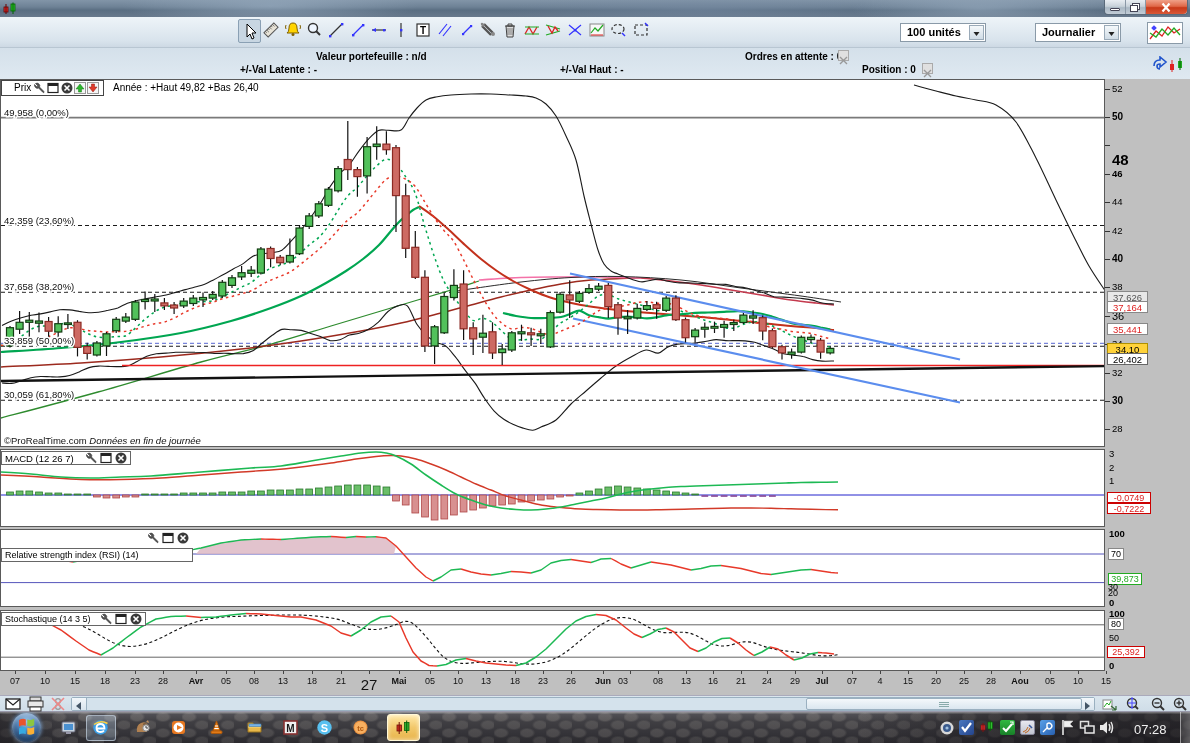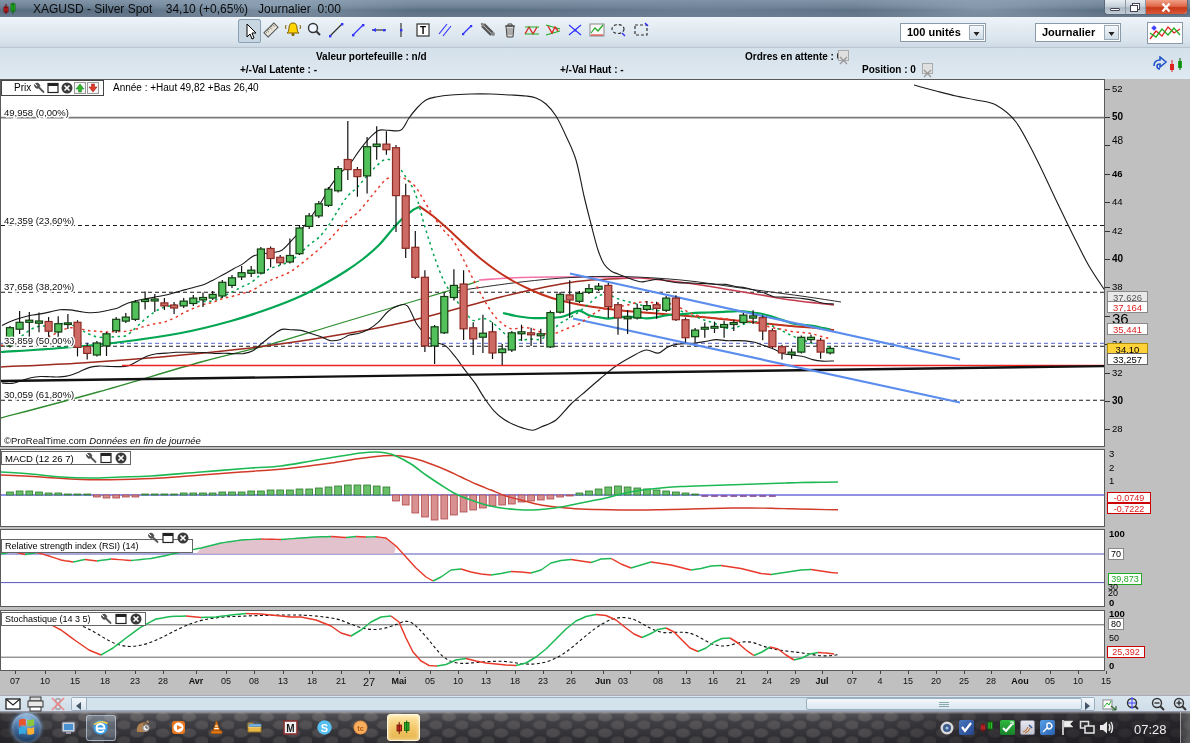--- a/index.html
+++ b/index.html
@@ -8,21 +8,20 @@
 <div class="abs" style="left:0;top:0;width:1190px;height:17px;background:linear-gradient(180deg,#8295a8 0%,#6e8296 40%,#5a6e82 60%,#68798c 100%);overflow:hidden">
  <div class="abs" style="left:120px;top:-14px;width:300px;height:40px;background:radial-gradient(ellipse at center,rgba(160,180,200,0.55),rgba(160,180,200,0) 70%)"></div>
  <div class="abs" style="left:500px;top:-8px;width:400px;height:36px;background:radial-gradient(ellipse at center,rgba(120,140,165,0.5),rgba(120,140,165,0) 70%)"></div>
  <div class="abs" style="left:850px;top:-10px;width:260px;height:38px;background:radial-gradient(ellipse at center,rgba(170,190,210,0.45),rgba(170,190,210,0) 70%)"></div>
  <svg class="abs" style="left:3px;top:2px" width="14" height="13" viewBox="0 0 14 13">
       <rect x="1" y="5" width="4" height="5" fill="#e03030" stroke="#600" stroke-width="0.8"></rect>
       <line x1="3" y1="2" x2="3" y2="12" stroke="#600" stroke-width="1"></line>
       <rect x="8" y="2" width="4" height="7" fill="#30c030" stroke="#060" stroke-width="0.8"></rect>
       <line x1="10" y1="0.5" x2="10" y2="12" stroke="#060" stroke-width="1"></line>
     </svg>
- <span class="abs" style="left:33px;top:2px;font-size:12px;color:#0a0a0a">XAGUSD - Silver Spot&nbsp;&nbsp;&nbsp;&nbsp;34,10 (+0,65%)&nbsp;&nbsp;&nbsp;Journalier&nbsp;&nbsp;0:00</span>
  <div class="abs" style="left:1104px;top:0;width:84px;height:15px;background:linear-gradient(180deg,#e8edf2,#c8d2da 45%,#aab8c4 55%,#c2ccd6);border:1px solid #5a6a7a;border-top:none;border-radius:0 0 4px 4px;display:flex">
    <div style="width:21px;border-right:1px solid #8a98a6;position:relative">
         <div class="abs" style="left:5px;top:8px;width:10px;height:3px;background:#fff;border:1px solid #445;border-radius:1px"></div>
       </div>
    <div style="width:20px;border-right:1px solid #8a98a6;position:relative">
         <div class="abs" style="left:6px;top:3px;width:8px;height:7px;background:#fff;border:1px solid #445"></div>
         <div class="abs" style="left:4px;top:5px;width:8px;height:7px;background:#fff;border:1px solid #445"></div>
       </div>
    <div style="flex:1;background:linear-gradient(180deg,#f0a088,#e06848 45%,#c83818 55%,#d85838);border-radius:0 0 4px 0;position:relative">
      <svg class="abs" style="left:14px;top:2px" width="12" height="11" viewBox="0 0 12 11">
@@ -391,44 +390,44 @@
 
 <div class="abs" style="left:1105px;top:79px;width:85px;height:368px;background:#c0c0c0">
 <div style="position:absolute;left:7px;top:344px;font-size:9.5px;font-weight:normal;color:#000">28</div>
 <div style="position:absolute;left:0px;top:350px;width:5px;height:1px;background:#333"></div>
 <div style="position:absolute;left:7px;top:316px;font-size:10px;font-weight:bold;color:#000">30</div>
 <div style="position:absolute;left:0px;top:322px;width:5px;height:1px;background:#333"></div>
 <div style="position:absolute;left:7px;top:288px;font-size:9.5px;font-weight:normal;color:#000">32</div>
 <div style="position:absolute;left:0px;top:294px;width:5px;height:1px;background:#333"></div>
 <div style="position:absolute;left:7px;top:259px;font-size:9.5px;font-weight:normal;color:#000">34</div>
 <div style="position:absolute;left:0px;top:265px;width:5px;height:1px;background:#333"></div>
-<div style="position:absolute;left:7px;top:231px;font-size:15px;font-weight:normal;color:#000">36</div>
+<div style="position:absolute;left:7px;top:231px;font-size:11px;font-weight:normal;color:#000">36</div>
 <div style="position:absolute;left:0px;top:237px;width:5px;height:1px;background:#333"></div>
 <div style="position:absolute;left:7px;top:202px;font-size:9.5px;font-weight:normal;color:#000">38</div>
 <div style="position:absolute;left:0px;top:208px;width:5px;height:1px;background:#333"></div>
 <div style="position:absolute;left:7px;top:174px;font-size:10px;font-weight:bold;color:#000">40</div>
 <div style="position:absolute;left:0px;top:180px;width:5px;height:1px;background:#333"></div>
 <div style="position:absolute;left:7px;top:146px;font-size:9.5px;font-weight:normal;color:#000">42</div>
 <div style="position:absolute;left:0px;top:152px;width:5px;height:1px;background:#333"></div>
 <div style="position:absolute;left:7px;top:117px;font-size:9.5px;font-weight:normal;color:#000">44</div>
 <div style="position:absolute;left:0px;top:123px;width:5px;height:1px;background:#333"></div>
 <div style="position:absolute;left:7px;top:89px;font-size:9.5px;font-weight:bold;color:#000">46</div>
 <div style="position:absolute;left:0px;top:95px;width:5px;height:1px;background:#333"></div>
-<div style="position:absolute;left:7px;top:56px;font-size:10px;font-weight:normal;color:#000">48</div>
+<div style="position:absolute;left:7px;top:72px;font-size:15px;font-weight:bold;color:#000">48</div>
 <div style="position:absolute;left:0px;top:66px;width:5px;height:1px;background:#333"></div>
 <div style="position:absolute;left:7px;top:32px;font-size:10px;font-weight:bold;color:#000">50</div>
 <div style="position:absolute;left:0px;top:38px;width:5px;height:1px;background:#333"></div>
 <div style="position:absolute;left:7px;top:4px;font-size:9.5px;font-weight:normal;color:#000">52</div>
 <div style="position:absolute;left:0px;top:10px;width:5px;height:1px;background:#333"></div>
 
 <div class="abs" style="left:2px;top:212px;width:41px;height:12px;background:#e8e8e8;border:1px solid #888;font-size:9.5px;color:#555;text-align:center;line-height:11px">37,626</div>
 <div class="abs" style="left:2px;top:222px;width:41px;height:12px;background:#fff;border:1px solid #888;font-size:9.5px;color:#d22;text-align:center;line-height:11px">37,164</div>
 <div class="abs" style="left:2px;top:244px;width:41px;height:12px;background:#fff;border:1px solid #888;font-size:9.5px;color:#d22;text-align:center;line-height:11px">35,441</div>
 <div class="abs" style="left:2px;top:264px;width:41px;height:12px;background:#ffd23a;border:1px solid #b09000;font-size:9.5px;color:#000;text-align:center;line-height:11px">34,10</div>
-<div class="abs" style="left:2px;top:274px;width:41px;height:12px;background:#fff;border:1px solid #666;font-size:9.5px;color:#000;text-align:center;line-height:11px">33,257</div>
+<div class="abs" style="left:2px;top:274px;width:41px;height:12px;background:#fff;border:1px solid #666;font-size:9.5px;color:#000;text-align:center;line-height:11px">26,402</div>
 </div>
 
 <div class="abs" style="left:0;top:449px;width:1105px;height:78px;background:#fff;border:1px solid #5a5a5a">
  <svg class="abs" style="left:0;top:0" width="1103" height="76" viewBox="0 450 1103 76">
 <line x1="0" y1="495.0" x2="1103" y2="495.0" stroke="#2222cc" stroke-width="1"></line>
 <rect x="5.6" y="492.0" width="6.8" height="3.0" fill="#6abf69" stroke="#2c7a2e" stroke-width="0.8"></rect>
 <rect x="15.2" y="491.0" width="6.8" height="4.0" fill="#6abf69" stroke="#2c7a2e" stroke-width="0.8"></rect>
 <rect x="24.9" y="491.0" width="6.8" height="4.0" fill="#6abf69" stroke="#2c7a2e" stroke-width="0.8"></rect>
 <rect x="34.6" y="492.0" width="6.8" height="3.0" fill="#6abf69" stroke="#2c7a2e" stroke-width="0.8"></rect>
 <rect x="44.2" y="493.0" width="6.8" height="2.0" fill="#6abf69" stroke="#2c7a2e" stroke-width="0.8"></rect>
@@ -562,21 +561,21 @@
 <path d="M570.0 559.5 L575.0 560.2 L580.0 561.0 L585.0 561.8 L590.0 562.5" fill="none" stroke="#e8392a" stroke-width="1.4" stroke-linejoin="round"></path>
 <path d="M590.0 562.5 L595.0 560.8 L600.0 559.0 L605.0 558.8 L610.0 558.5" fill="none" stroke="#1db954" stroke-width="1.4" stroke-linejoin="round"></path>
 <path d="M610.0 558.5 L615.0 561.2 L620.0 564.0 L625.0 566.0 L630.0 568.0" fill="none" stroke="#e8392a" stroke-width="1.4" stroke-linejoin="round"></path>
 <path d="M630.0 568.0 L635.0 566.5 L640.0 565.0 L645.0 563.5 L650.0 562.0" fill="none" stroke="#1db954" stroke-width="1.4" stroke-linejoin="round"></path>
 <path d="M650.0 562.0 L655.0 562.8 L660.0 563.5 L665.0 564.2 L670.0 565.0 L675.0 566.2 L680.0 567.5 L685.0 568.8 L690.0 570.0" fill="none" stroke="#e8392a" stroke-width="1.4" stroke-linejoin="round"></path>
 <path d="M690.0 570.0 L695.0 569.2 L700.0 568.5 L705.0 567.2 L710.0 566.0 L715.0 565.8 L720.0 565.5" fill="none" stroke="#1db954" stroke-width="1.4" stroke-linejoin="round"></path>
 <path d="M720.0 565.5 L725.0 566.2 L730.0 567.0 L735.0 567.8 L740.0 568.5 L745.0 569.8 L750.0 571.0 L755.0 572.2 L760.0 573.5 L765.0 574.0 L770.0 574.5" fill="none" stroke="#e8392a" stroke-width="1.4" stroke-linejoin="round"></path>
 <path d="M770.0 574.5 L775.0 573.8 L780.0 573.0 L785.0 572.2 L790.0 571.5 L795.0 570.8 L800.0 570.0 L805.0 569.8 L810.0 569.5" fill="none" stroke="#1db954" stroke-width="1.4" stroke-linejoin="round"></path>
 <path d="M810.0 569.5 L815.0 570.2 L820.0 571.0 L825.0 571.8 L830.0 572.5 L833.5 572.8 L837.0 573.0" fill="none" stroke="#e8392a" stroke-width="1.4" stroke-linejoin="round"></path>
  </svg>
- <div style="position:absolute;left:0px;top:9px;width:192px;height:14px;background:#fff;border:1px solid #666">
+ <div style="position:absolute;left:0px;top:18px;width:192px;height:14px;background:#fff;border:1px solid #666">
       <span style="position:absolute;left:3px;top:1px;font-size:9px;color:#000">Relative strength index (RSI) (14)</span>
     </div>
     <svg style="position:absolute;left:146px;top:2px" width="12" height="12" viewBox="0 0 12 12">
       <path d="M2.5 1.5 L5 4 L4 5 L1.5 2.5 Q1 4 2.5 5.5 Q4 7 5.5 6 L9.5 10 Q10.5 11 11 10.5 Q11.5 10 10.5 9 L6.5 5 Q7.5 3.5 6 2 Q4.5 0.5 2.5 1.5 Z" fill="#555" stroke="#222" stroke-width="0.5"></path>
     </svg>
     <svg style="position:absolute;left:161px;top:2px" width="12" height="12" viewBox="0 0 12 12">
       <rect x="1" y="1.5" width="10" height="9" fill="#fff" stroke="#222" stroke-width="1.2"></rect>
       <rect x="1" y="1.5" width="10" height="2.5" fill="#222"></rect>
     </svg>
     <svg style="position:absolute;left:176px;top:2px" width="12" height="12" viewBox="0 0 12 12">
@@ -659,21 +658,21 @@
 <div style="position:absolute;left:214px;top:5px;width:24px;text-align:center;font-size:9px;font-weight:normal;color:#111">05</div>
 <div style="position:absolute;left:226px;top:0px;width:1px;height:3px;background:#444"></div>
 <div style="position:absolute;left:242px;top:5px;width:24px;text-align:center;font-size:9px;font-weight:normal;color:#111">08</div>
 <div style="position:absolute;left:254px;top:0px;width:1px;height:3px;background:#444"></div>
 <div style="position:absolute;left:271px;top:5px;width:24px;text-align:center;font-size:9px;font-weight:normal;color:#111">13</div>
 <div style="position:absolute;left:283px;top:0px;width:1px;height:3px;background:#444"></div>
 <div style="position:absolute;left:300px;top:5px;width:24px;text-align:center;font-size:9px;font-weight:normal;color:#111">18</div>
 <div style="position:absolute;left:312px;top:0px;width:1px;height:3px;background:#444"></div>
 <div style="position:absolute;left:329px;top:5px;width:24px;text-align:center;font-size:9px;font-weight:normal;color:#111">21</div>
 <div style="position:absolute;left:341px;top:0px;width:1px;height:3px;background:#444"></div>
-<div style="position:absolute;left:357px;top:5px;width:24px;text-align:center;font-size:11px;font-weight:normal;color:#111">27</div>
+<div style="position:absolute;left:357px;top:5px;width:24px;text-align:center;font-size:15px;font-weight:normal;color:#111">27</div>
 <div style="position:absolute;left:369px;top:0px;width:1px;height:3px;background:#444"></div>
 <div style="position:absolute;left:387px;top:5px;width:24px;text-align:center;font-size:9px;font-weight:bold;color:#111">Mai</div>
 <div style="position:absolute;left:399px;top:0px;width:1px;height:3px;background:#444"></div>
 <div style="position:absolute;left:418px;top:5px;width:24px;text-align:center;font-size:9px;font-weight:normal;color:#111">05</div>
 <div style="position:absolute;left:430px;top:0px;width:1px;height:3px;background:#444"></div>
 <div style="position:absolute;left:446px;top:5px;width:24px;text-align:center;font-size:9px;font-weight:normal;color:#111">10</div>
 <div style="position:absolute;left:458px;top:0px;width:1px;height:3px;background:#444"></div>
 <div style="position:absolute;left:474px;top:5px;width:24px;text-align:center;font-size:9px;font-weight:normal;color:#111">13</div>
 <div style="position:absolute;left:486px;top:0px;width:1px;height:3px;background:#444"></div>
 <div style="position:absolute;left:503px;top:5px;width:24px;text-align:center;font-size:9px;font-weight:normal;color:#111">18</div>

